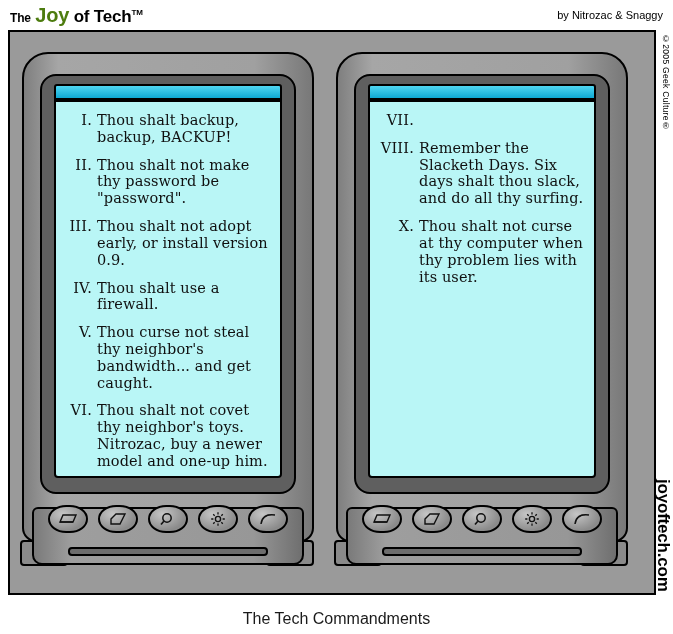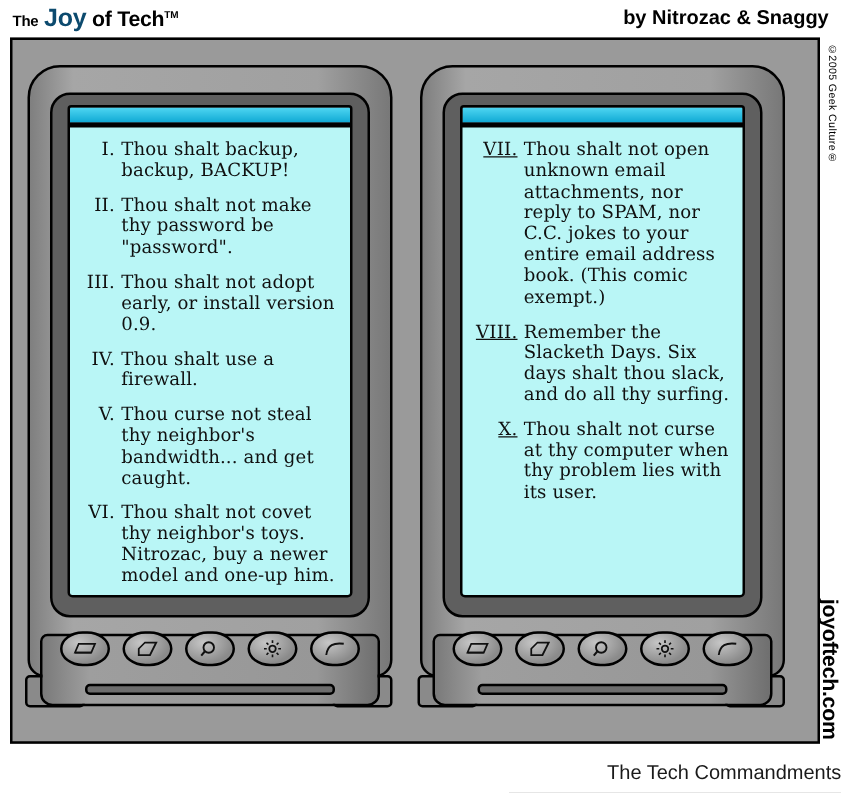--- a/index.html
+++ b/index.html
@@ -33,30 +33,30 @@
     color: #000;
     white-space: nowrap;
     letter-spacing: -0.2px;
   }
   .logo .the {
     font-size: 12px;
     font-weight: bold;
     margin-top: 28px;
   }
   .logo .joy {
-    color: #0c4a6e;
+    color: #4d7c0f;
     font-size: 20px;
   }
   .logo .tm {
     font-size: 8px;
     vertical-align: super;
   }
   .byline {
-    font-size: 16px;
-    font-weight: bold;
+    font-size: 11px;
+    font-weight: normal;
     color: #000;
     white-space: nowrap;
     text-align: center;
   }
 
   
   .comic {
     position: absolute;
     top: 30px;
     left: 8px;
@@ -91,21 +91,21 @@
     white-space: nowrap;
     letter-spacing: -0.2px;
   }
 
   
   .caption {
     position: absolute;
     bottom: 6px;
     left: 0;
     width: 673px;
-    text-align: right;
+    text-align: center;
     font-size: 16px;
     color: #1a1a1a;
   }
 
   
   .device {
     position: absolute;
     top: 20px;
     width: 292px;
     height: 520px;
@@ -238,21 +238,21 @@
   }
   .cmd .num {
     flex: 0 0 auto;
     text-align: right;
     font-size: 14.5px;
     letter-spacing: 0.2px;
     padding-right: 5px;
     white-space: nowrap;
   }
   .left-list .cmd .num { min-width: 26px; }
-  .right-list .cmd .num { min-width: 34px; text-decoration: underline; }
+  .right-list .cmd .num { min-width: 34px; }
   .cmd .txt {
     font-size: 14.5px;
     letter-spacing: 0.1px;
   }
 </style>
 </head>
 <body>
 
 <div class="header">
   <div class="logo">
@@ -343,21 +343,20 @@
     <div class="base-tab r"></div>
     <div class="bottom-base"></div>
     <div class="base-slot"></div>
 
     <div class="bezel">
       <div class="titlebar"></div>
       <div class="screen">
         <ol class="cmds right-list">
           <li class="cmd">
             <span class="num">VII.</span>
-            <span class="txt">Thou shalt not open unknown email attachments, nor reply to SPAM, nor C.C. jokes to your entire email address book. (This comic exempt.)</span>
           </li>
           <li class="cmd">
             <span class="num">VIII.</span>
             <span class="txt">Remember the Slacketh Days. Six days shalt thou slack, and do all thy surfing.</span>
           </li>
           <li class="cmd">
             <span class="num">X.</span>
             <span class="txt">Thou shalt not curse at thy computer when thy problem lies with its user.</span>
           </li>
         </ol>

